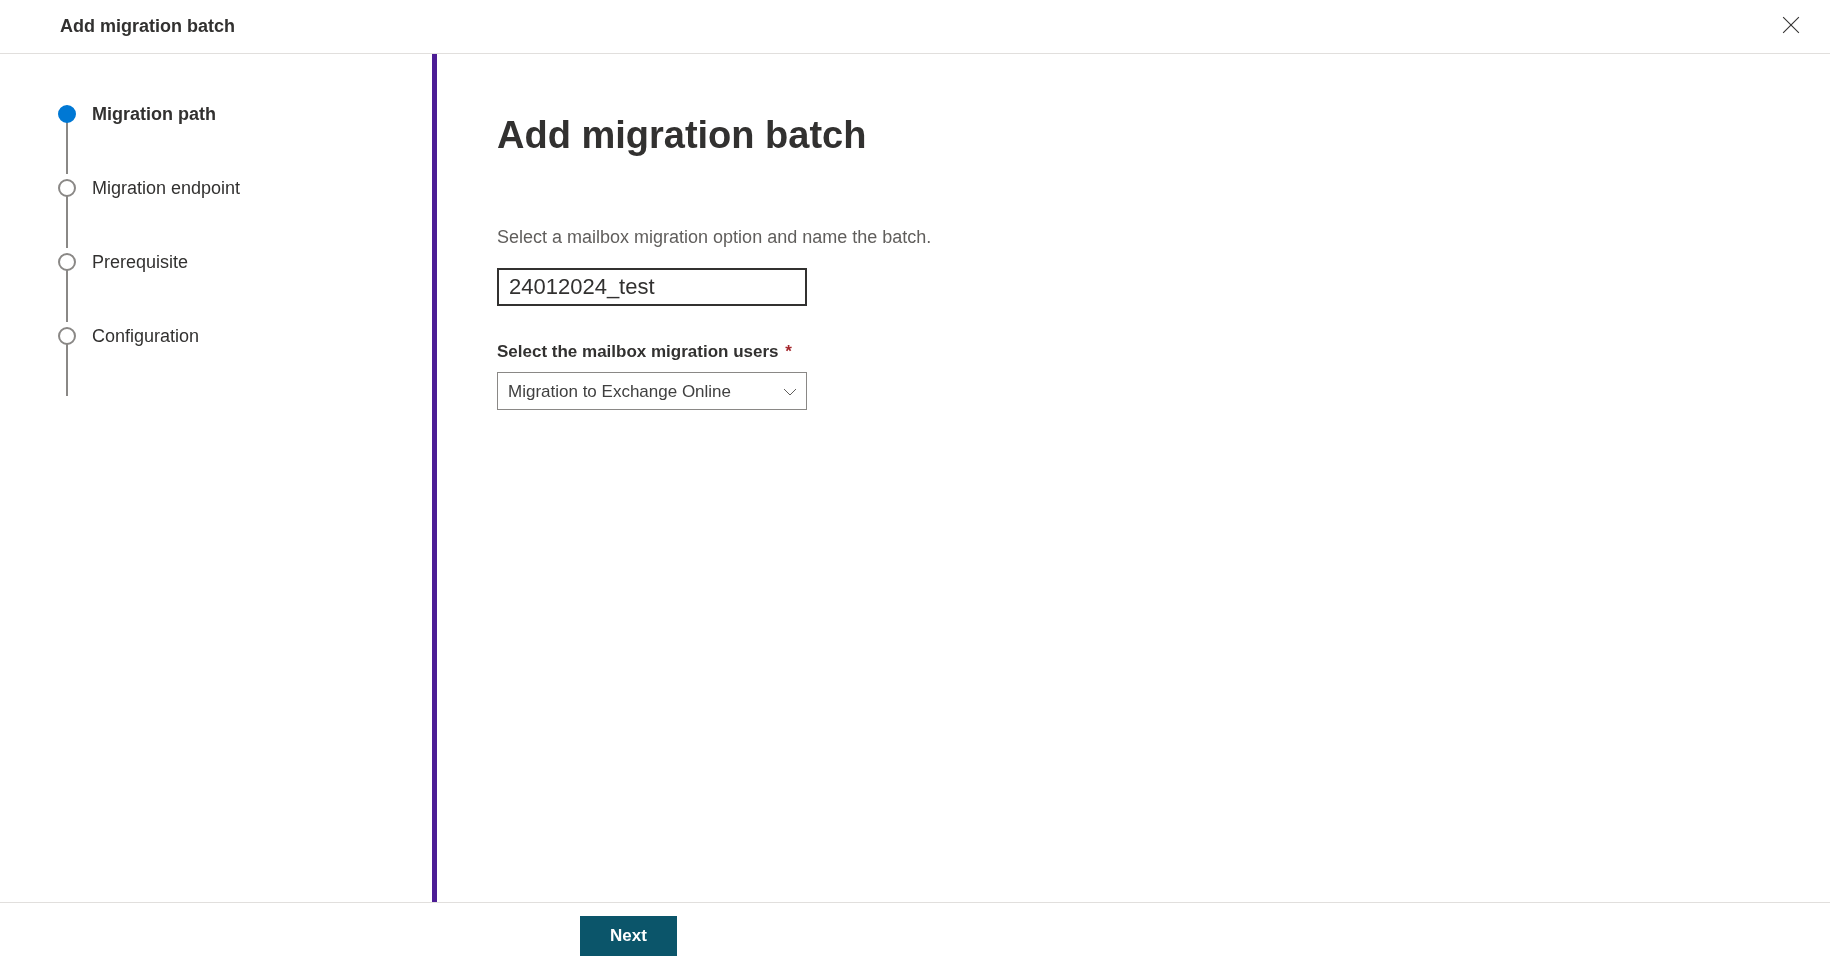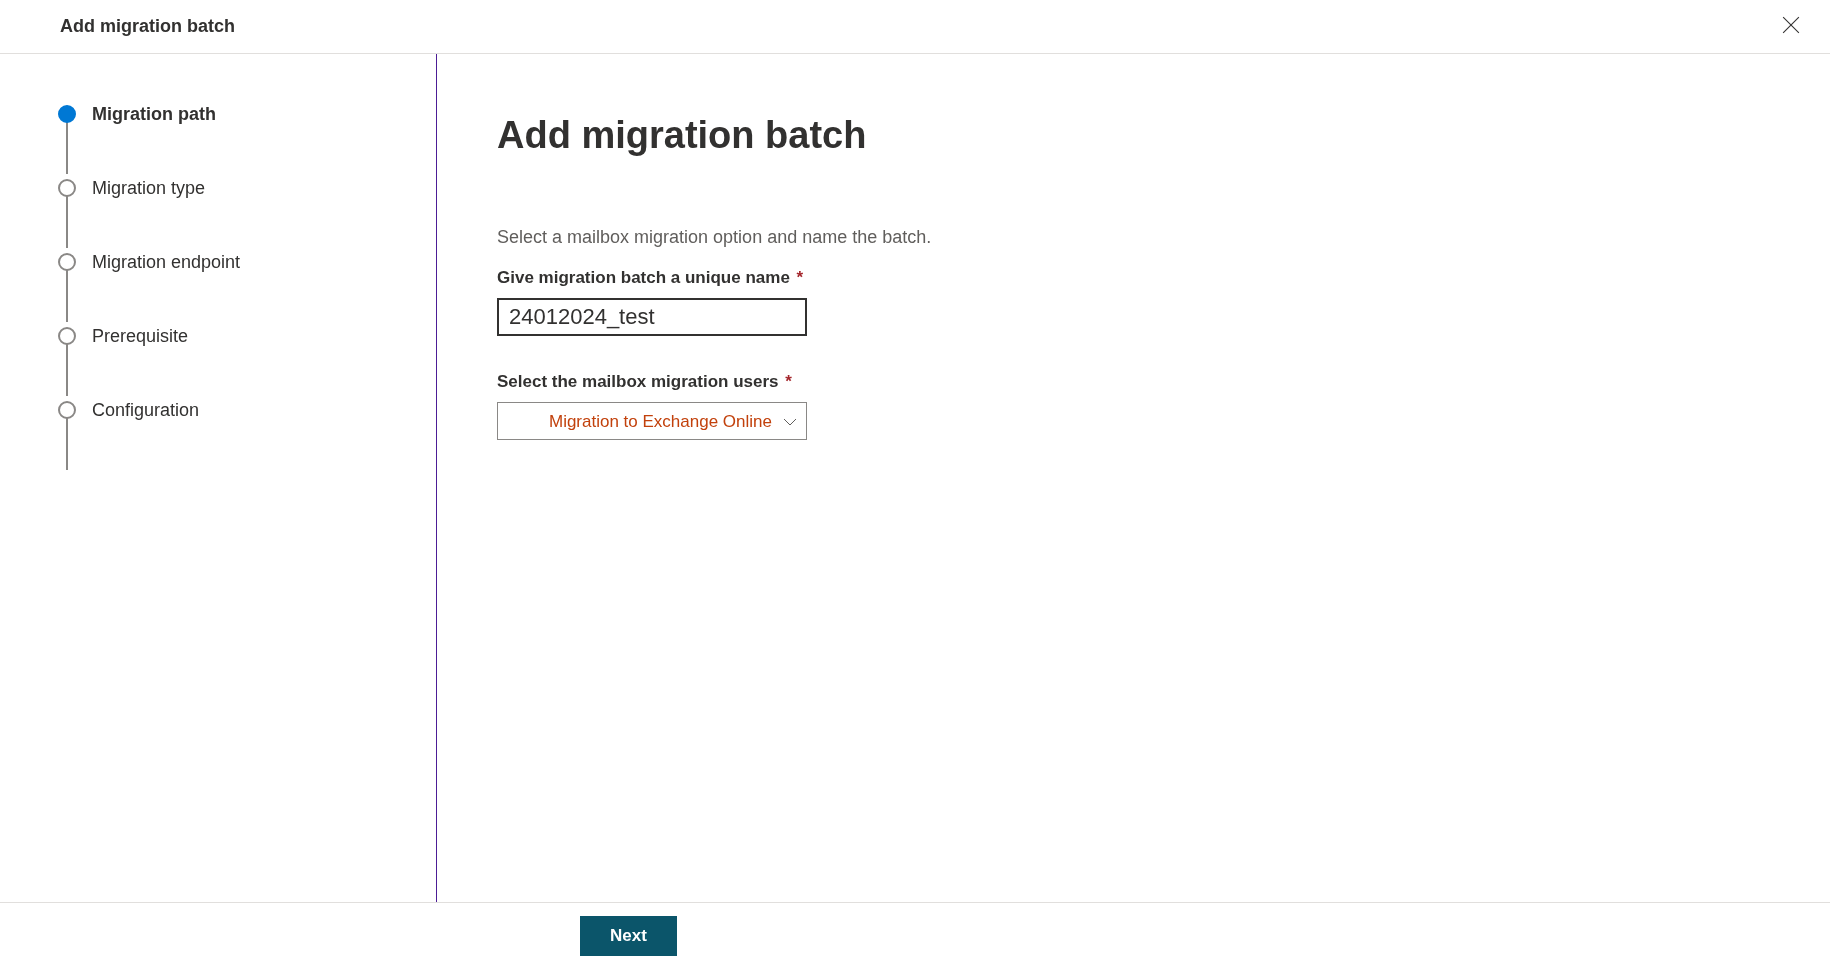--- a/index.html
+++ b/index.html
@@ -40,21 +40,21 @@
     .close-btn svg {
       width: 18px;
       height: 18px;
     }
     .body-container {
       display: flex;
       height: calc(100% - 54px - 70px);
     }
     .sidebar {
       width: 437px;
-      border-right: 1px solid #4c1d95;
+      border-right: 5px solid #4c1d95;
       padding: 48px 30px 30px 58px;
     }
     .step-list {
       list-style: none;
       position: relative;
     }
     .step-item {
       display: flex;
       align-items: center;
       position: relative;
@@ -137,27 +137,26 @@
     .select-wrapper {
       position: relative;
       width: 310px;
     }
     .select-input {
       width: 100%;
       height: 38px;
       padding: 6px 34px 6px 10px;
       font-size: 17px;
       border: 1px solid #8a8886;
-      color: #c2410c;
+      color: #404040;
       background: #ffffff;
       appearance: none;
       -webkit-appearance: none;
       cursor: pointer;
       font-family: inherit;
-      text-align: right;
     }
     .select-chevron {
       position: absolute;
       right: 10px;
       top: 50%;
       transform: translateY(-50%);
       pointer-events: none;
     }
     .footer {
       border-top: 1px solid #e1dfdd;
@@ -196,49 +195,40 @@
   <nav class="sidebar">
     <ul class="step-list">
       <li class="step-item">
         <span class="step-circle active"></span>
         <span class="step-connector"></span>
         <span class="step-label active">Migration path</span>
       </li>
       <li class="step-item">
         <span class="step-circle"></span>
         <span class="step-connector"></span>
-        <span class="step-label">Migration type</span>
-      </li>
-      <li class="step-item">
-        <span class="step-circle"></span>
-        <span class="step-connector"></span>
         <span class="step-label">Migration endpoint</span>
       </li>
       <li class="step-item">
         <span class="step-circle"></span>
         <span class="step-connector"></span>
         <span class="step-label">Prerequisite</span>
       </li>
       <li class="step-item">
         <span class="step-circle"></span>
         <span class="step-connector"></span>
         <span class="step-label">Configuration</span>
       </li>
     </ul>
   </nav>
 
   <main class="main-content">
     <h1 class="main-title">Add migration batch</h1>
     <p class="description">Select a mailbox migration option and name the batch.</p>
 
     <div class="form-group">
-      <label class="field-label">
-        <span>Give migration batch a unique name</span>
-        <span class="required">*</span>
-      </label>
       <input type="text" class="text-input" value="24012024_test" style="">
     </div>
 
     <div class="form-group">
       <label class="field-label">
         <span>Select the mailbox migration users</span>
         <span class="required">*</span>
       </label>
       <div class="select-wrapper">
         <select class="select-input">

